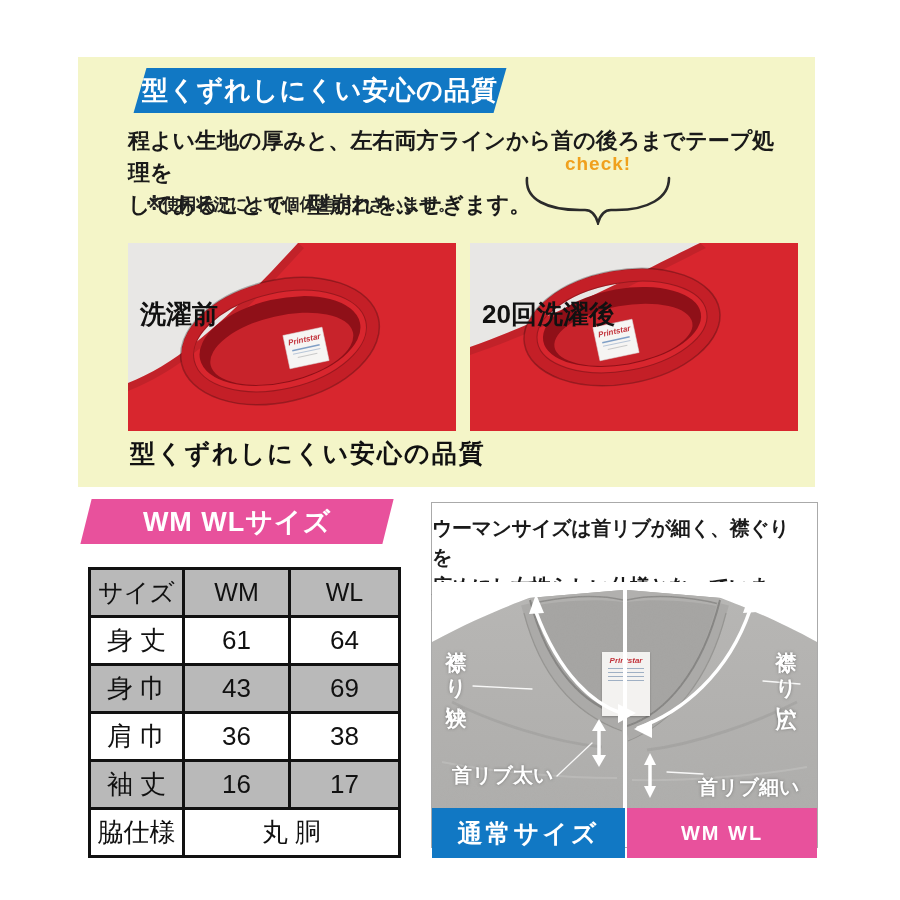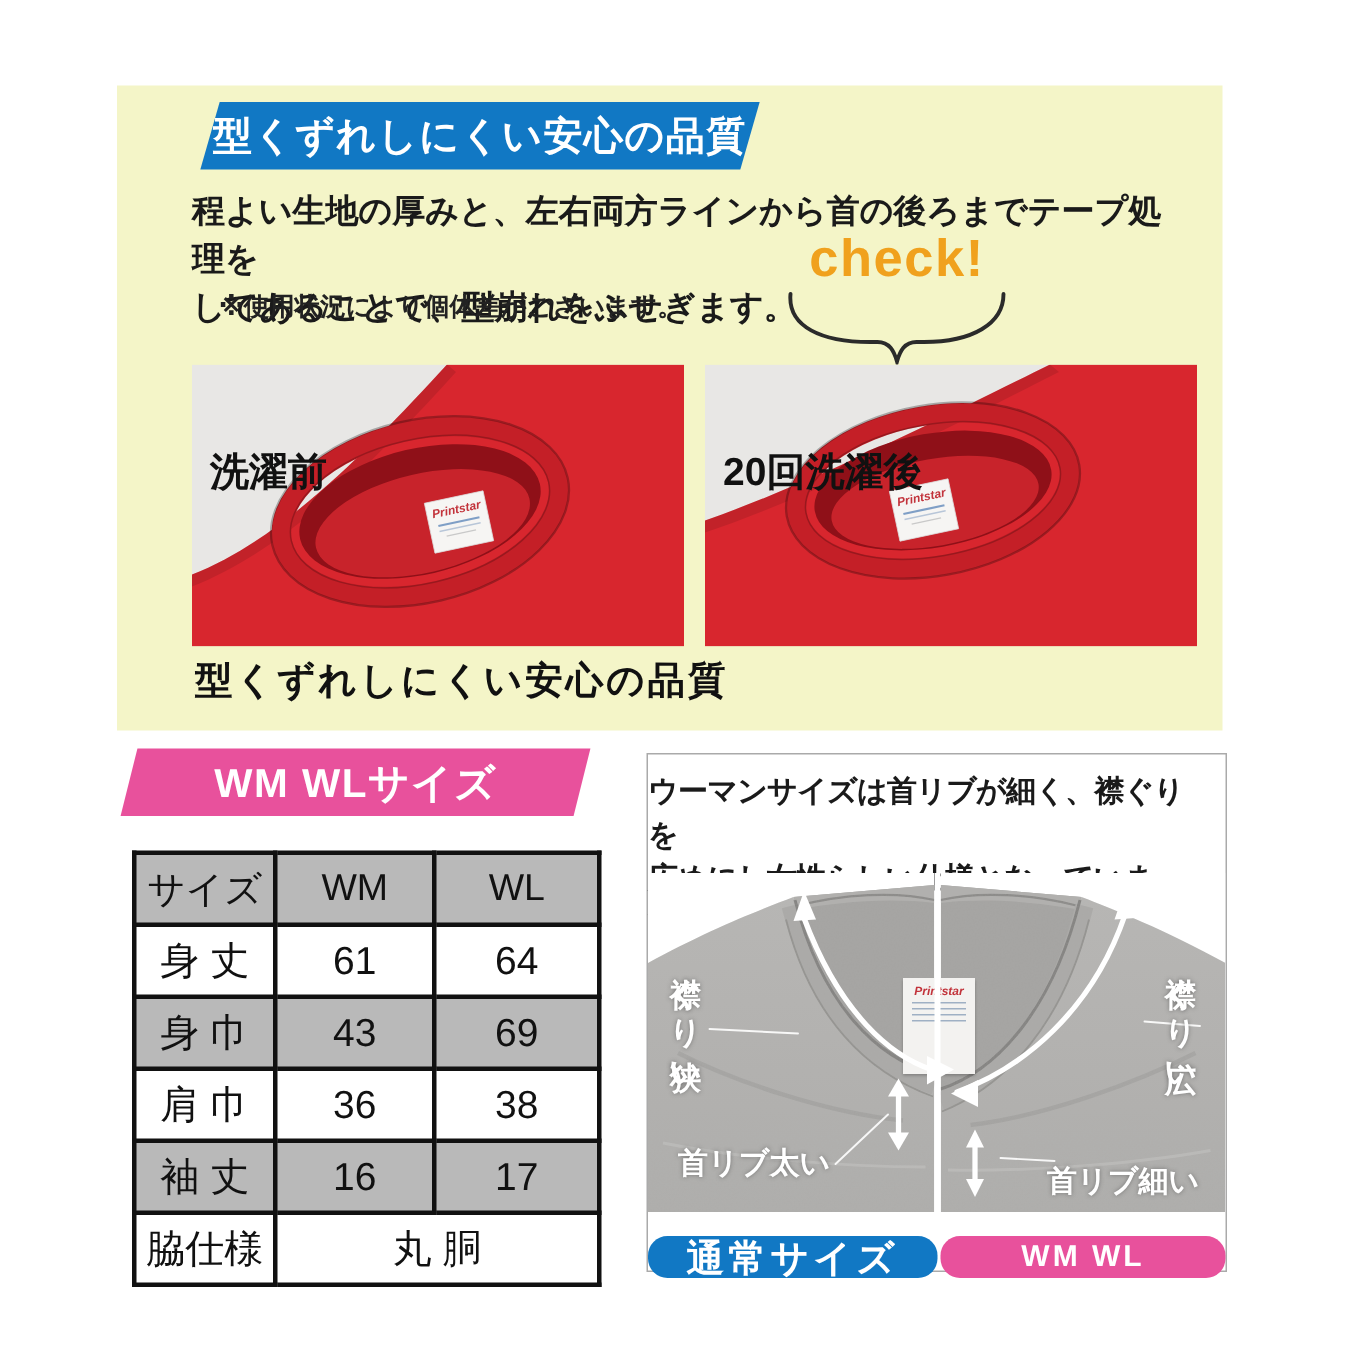--- a/index.html
+++ b/index.html
@@ -13,21 +13,21 @@
   .canvas{position:relative;width:900px;height:900px;background:var(--page-bg);overflow:hidden;}
 
   
   .quality{position:absolute;left:78px;top:57px;width:737px;height:430px;background:var(--section-yellow);}
   .q-banner{position:absolute;left:62px;top:11px;width:360px;height:45px;background:var(--accent-blue);
     transform:skewX(-16deg);display:flex;align-items:center;justify-content:center;}
   .q-banner span{transform:skewX(16deg);color:#fff;font-weight:bold;font-size:26px;letter-spacing:1px;white-space:nowrap;}
   .q-desc{position:absolute;left:50px;top:68px;width:660px;font-size:22px;font-weight:bold;line-height:32px;color:var(--text-dark);}
   .q-note{position:absolute;left:68px;top:136px;font-size:17px;font-weight:bold;color:#222;}
   .check{position:absolute;left:440px;top:96px;width:160px;text-align:center;}
-  .check .check-word{color:var(--accent-orange);font-weight:bold;font-size:35px;letter-spacing:1px;}
+  .check .check-word{color:var(--accent-orange);font-weight:bold;font-size:19px;letter-spacing:1px;}
   .check svg{display:block;margin:0 auto;}
   .photo{position:absolute;width:328px;height:188px;overflow:hidden;}
   .photo1{left:50px;top:186px;}
   .photo2{left:392px;top:186px;}
   .photo-label{position:absolute;left:12px;top:6px;font-size:26px;font-weight:bold;color:#111;margin-top:48px;}
   .q-caption{position:absolute;left:52px;top:380px;font-size:25px;font-weight:bold;letter-spacing:2px;color:#111;}
 
   
   .size-banner{position:absolute;left:86px;top:499px;width:302px;height:45px;background:var(--accent-pink);
     transform:skewX(-14deg);display:flex;align-items:center;justify-content:center;}
@@ -55,21 +55,21 @@
   .c-tag i{display:block;height:1px;background:#9fb0c4;margin:3px 6px 0 6px;}
   .c-arrows{position:absolute;left:0;top:0;width:385px;height:226px;pointer-events:none;}
   .v-label{position:absolute;writing-mode:vertical-rl;text-orientation:upright;color:#fff;font-weight:bold;font-size:21px;
     letter-spacing:3px;text-shadow:0 0 3px rgba(60,60,60,.5);}
   .v-label.nl{left:10px;top:52px;}
   .v-label.nr{left:340px;top:52px;}
   .h-label{position:absolute;color:#fff;font-weight:bold;font-size:20px;text-shadow:0 0 3px rgba(60,60,60,.5);white-space:nowrap;}
   .h-label.rl{left:20px;top:180px;}
   .h-label.rr{left:266px;top:168px;margin-top:24px;}
   .c-bars{position:absolute;left:0;top:305px;width:385px;height:40px;}
-  .bar{position:absolute;top:16px;height:28px;display:flex;align-items:center;justify-content:center;color:#fff;font-weight:bold;border-radius:13px;}
+  .bar{position:absolute;top:0;height:50px;display:flex;align-items:center;justify-content:center;color:#fff;font-weight:bold;}
   .bar.blue{left:0;width:193px;background:var(--accent-blue);font-size:25px;letter-spacing:3px;}
   .bar.pink{left:195px;width:190px;background:var(--accent-pink);font-size:20px;letter-spacing:2px;}
 </style>
 </head>
 <body>
 
 <svg width="0" height="0" style="position:absolute" aria-hidden="true">
   <defs>
     <filter id="heatherNoise" x="0" y="0" width="100%" height="100%">
       <feTurbulence type="fractalNoise" baseFrequency="0.9" numOctaves="2"></feTurbulence>

